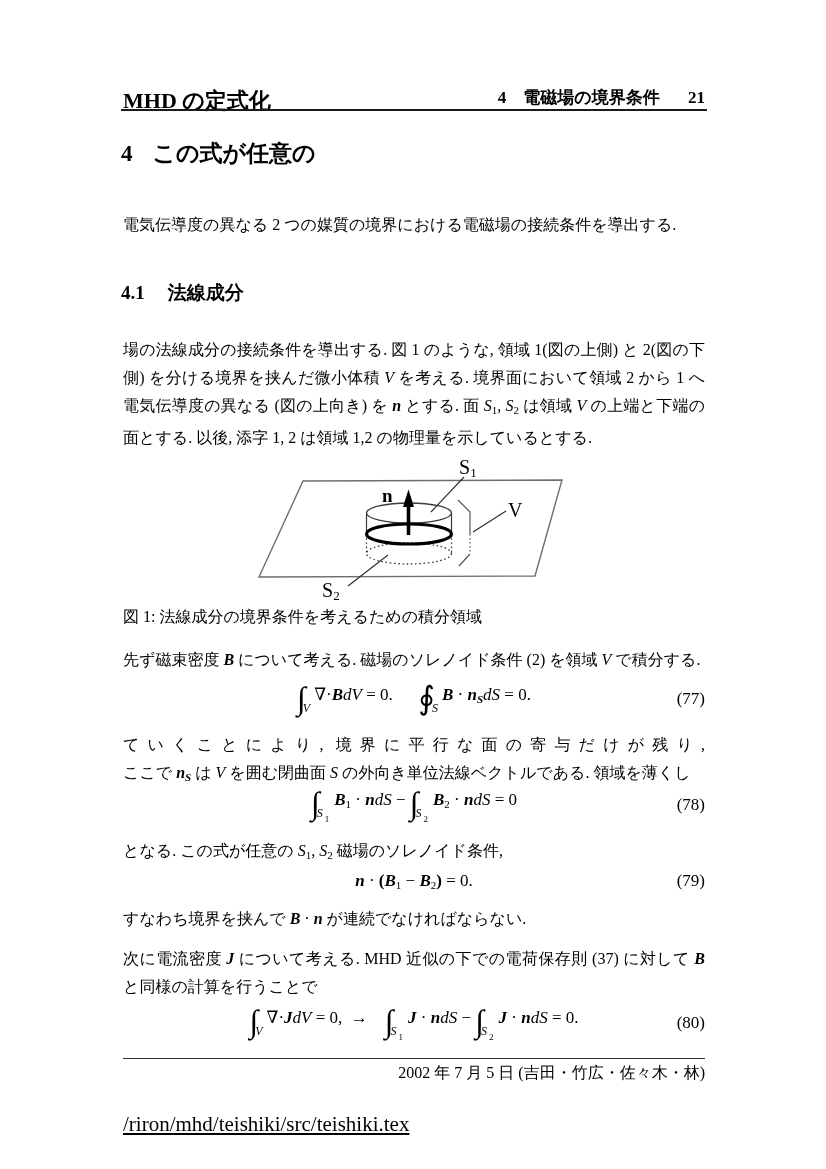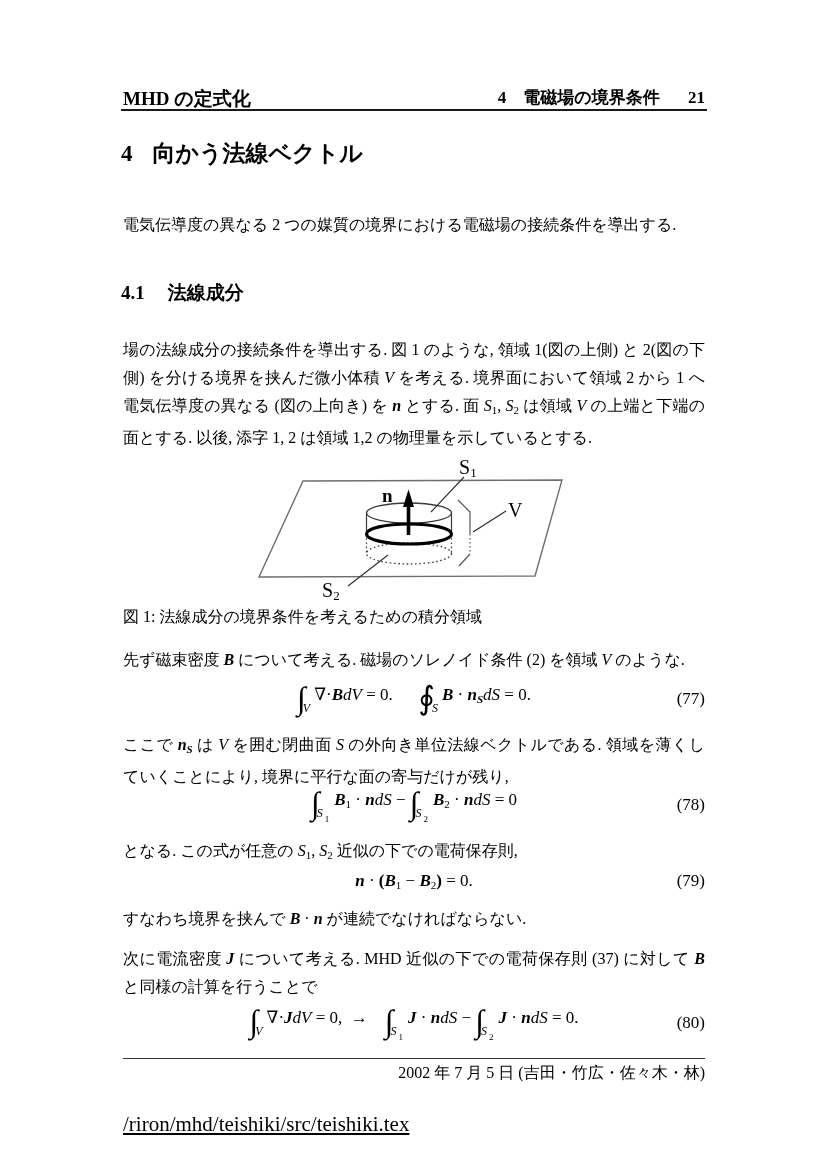--- a/index.html
+++ b/index.html
@@ -4,21 +4,21 @@
 <style>
   html,body { margin:0; padding:0; background:#fff; }
   .page {
     position:relative; width:826px; height:1169px; background:#ffffff;
     font-family:"Liberation Serif","DejaVu Serif",serif; color:#000;
     overflow:hidden;
   }
   .abs { position:absolute; }
 
   
-  .hdr-left  { left:123px; top:86px;  font-size:19px; font-weight:bold; }
+  .hdr-left  { left:123px; top:86px;  font-size:22px; font-weight:bold; }
   .hdr-right { left:123px; top:86px;  width:582px; text-align:right; font-size:17px; font-weight:bold; }
   .hdr-right .pg { margin-left:24px; }
   .hdr-rule  { left:121px; top:109px; width:586px; height:2px; background:#1a1a1a; }
 
   
   .sec-head { left:121px; top:138px; font-size:23px; font-weight:bold; }
   .sec-head .num { margin-right:20px; }
   .sub-head { left:121px; top:280px; font-size:19px; font-weight:bold; }
   .sub-head .num { margin-right:23px; }
 
@@ -61,21 +61,21 @@
 <div class="page">
 
   <div class="abs hdr-left">MHD の定式化</div>
   <div class="abs hdr-right">
     <span>4　電磁場の境界条件</span>
     <span class="pg">21</span>
   </div>
   <div class="abs hdr-rule"></div>
 
   <div class="abs sec-head">
-    <span class="num">4</span><span>向かう法線ベクトル</span>
+    <span class="num">4</span><span>この式が任意の</span>
   </div>
 
   <div class="abs para" style="top:211px">
       <div class="tline"><span class="s-rm">電気伝導度の異なる 2 つの媒質の境界における電磁場の接続条件を導出する.</span></div>
     </div>
 
   <div class="abs sub-head">
     <span class="num">4.1</span><span>法線成分</span>
   </div>
 
@@ -114,44 +114,44 @@
 
     <text x="459" y="473" class="fig-label"><tspan>S</tspan><tspan class="fig-sub" dy="3">1</tspan></text>
     <text x="322" y="596" class="fig-label"><tspan>S</tspan><tspan class="fig-sub" dy="3">2</tspan></text>
     <text x="382" y="501" class="fig-n">n</text>
     <text x="508" y="516" class="fig-label">V</text>
   </svg>
 
   <div class="abs caption">図 1: 法線成分の境界条件を考えるための積分領域</div>
 
   <div class="abs para" style="top:646px">
-      <div class="tline"><span class="s-rm">先ず磁束密度 </span><span class="s-bi">B</span><span class="s-rm"> について考える. 磁場のソレノイド条件 (2) を領域 </span><span class="s-it">V</span><span class="s-rm"> のような.</span></div>
+      <div class="tline"><span class="s-rm">先ず磁束密度 </span><span class="s-bi">B</span><span class="s-rm"> について考える. 磁場のソレノイド条件 (2) を領域 </span><span class="s-it">V</span><span class="s-rm"> で積分する.</span></div>
     </div>
 
   <div class="abs eq" style="top:676px">
     <div>
         <div class="tline"><span class="s-big">∫</span><span class="s-intsub">V</span><span class="s-rm">∇·</span><span class="s-bi">B</span><span class="s-it">dV</span><span class="s-rm"> = 0.</span><span class="s-rm">  </span><span class="s-big">∮</span><span class="s-intsub">S</span><span class="s-bi">B</span><span class="s-rm"> · </span><span class="s-bi">n</span><span class="s-bisub">S</span><span class="s-it">dS</span><span class="s-rm"> = 0.</span></div>
       </div>
     <span class="eq-num">(77)</span>
   </div>
 
   <div class="abs para" style="top:731px">
+      <div class="tline"><span class="s-rm">ていくことにより, 境界に平行な面の寄与だけが残り,</span></div>
       <div class="tline"><span class="s-rm">ここで </span><span class="s-bi">n</span><span class="s-bisub">S</span><span class="s-rm"> は </span><span class="s-it">V</span><span class="s-rm"> を囲む閉曲面 </span><span class="s-it">S</span><span class="s-rm"> の外向き単位法線ベクトルである. 領域を薄くし</span></div>
-      <div class="tline"><span class="s-rm">ていくことにより, 境界に平行な面の寄与だけが残り,</span></div>
     </div>
 
   <div class="abs eq" style="top:782px">
     <div>
         <div class="tline"><span class="s-big">∫</span><span class="s-intsub">S</span><span class="s-intsubsub">1</span><span class="s-bi">B</span><span class="s-sub">1</span><span class="s-rm"> · </span><span class="s-bi">n</span><span class="s-it">dS</span><span class="s-rm"> − </span><span class="s-big">∫</span><span class="s-intsub">S</span><span class="s-intsubsub">2</span><span class="s-bi">B</span><span class="s-sub">2</span><span class="s-rm"> · </span><span class="s-bi">n</span><span class="s-it">dS</span><span class="s-rm"> = 0</span></div>
       </div>
     <span class="eq-num">(78)</span>
   </div>
 
   <div class="abs para" style="top:837px">
-      <div class="tline"><span class="s-rm">となる. この式が任意の </span><span class="s-it">S</span><span class="s-sub">1</span><span class="s-rm">, </span><span class="s-it">S</span><span class="s-sub">2</span><span class="s-rm"> 近似の下での電荷保存則,</span></div>
+      <div class="tline"><span class="s-rm">となる. この式が任意の </span><span class="s-it">S</span><span class="s-sub">1</span><span class="s-rm">, </span><span class="s-it">S</span><span class="s-sub">2</span><span class="s-rm"> 磁場のソレノイド条件,</span></div>
     </div>
 
   <div class="abs eq" style="top:864px;height:34px">
     <div>
         <div class="tline"><span class="s-bi">n</span><span class="s-rm"> · </span><span class="s-b">(</span><span class="s-bi">B</span><span class="s-sub">1</span><span class="s-rm"> − </span><span class="s-bi">B</span><span class="s-sub">2</span><span class="s-b">)</span><span class="s-rm"> = 0.</span></div>
       </div>
     <span class="eq-num">(79)</span>
   </div>
 
   <div class="abs para" style="top:905px">

